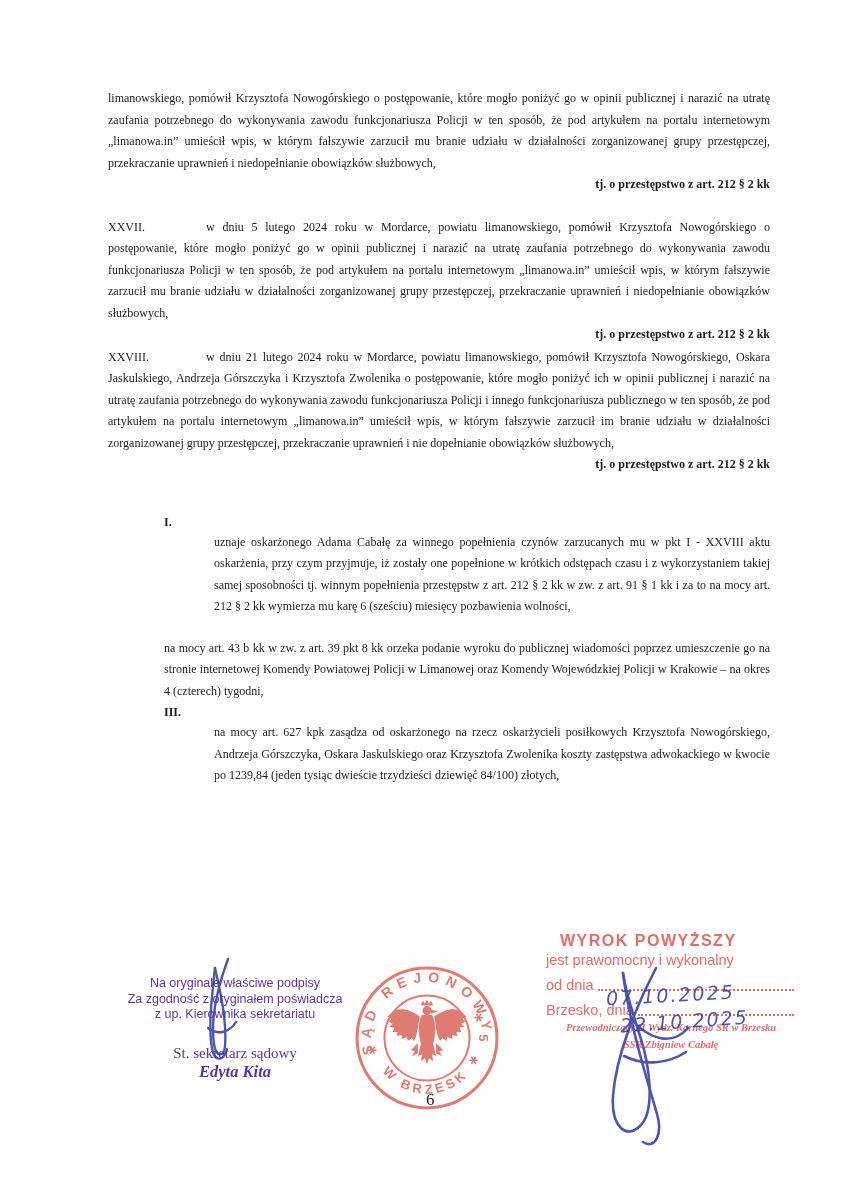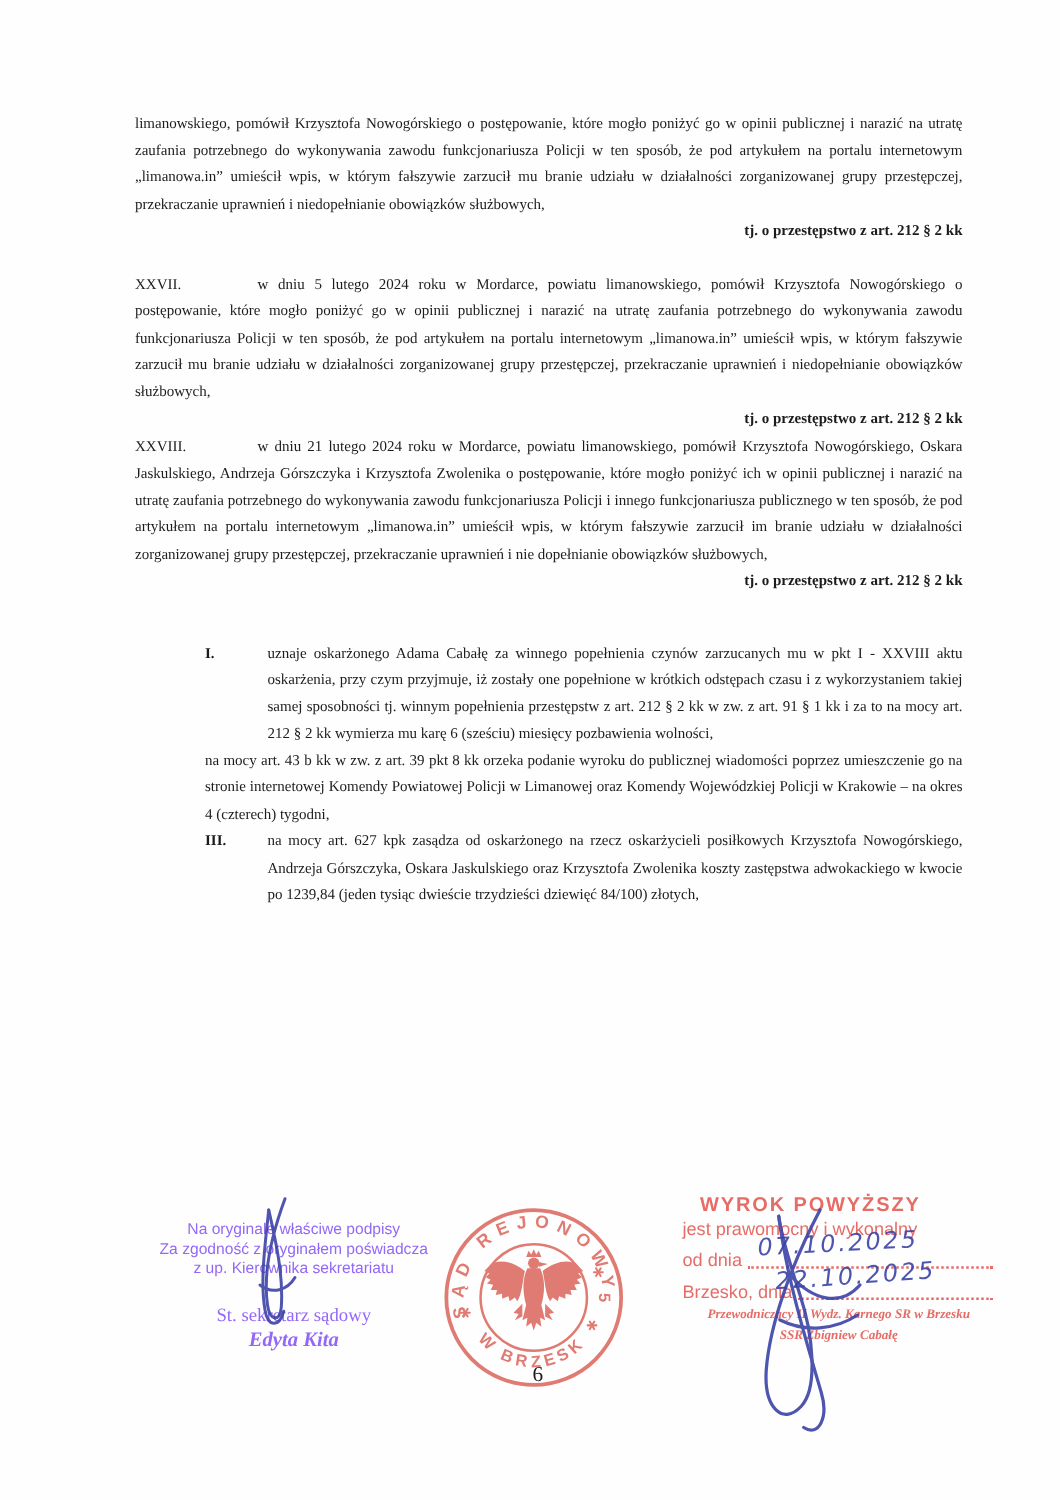--- a/index.html
+++ b/index.html
@@ -10,33 +10,33 @@
   
   .body-text { position:absolute; left:108px; top:88px; width:662px; font-size:12px; line-height:21.5px; }
   .para { margin:0; text-align:justify; }
   .plabel { display:inline-block; width:98px; }
   .tj { margin:0 0 0 74px; font-weight:bold;text-align:right; }
   .gap-a { margin-top:21px; }
   .gap-b { margin-top:1px; }
   .verdict { margin-top:36px; margin-left:56px; }
   .vrow { display:flex; }
   .vlabel { flex:none; width:50px; font-weight:bold; }
-  .vtext { flex:1; text-align:justify; }
+  .vtext { flex:1; text-align:justify;margin-top:20px; }
   
   .stamp-cert {
     position:absolute; left:116px; top:976px; width:238px; text-align:center;
-    color:#8b5cf6; opacity:.92;
+    color:#4c1d95; opacity:.92;
   }
   .stamp-cert .sans { font-family:"Liberation Sans", sans-serif; font-size:12.5px; line-height:15.5px; }
   .stamp-cert .serif-line { font-size:15px; line-height:17px; margin-top:22px; }
   .stamp-cert .name { font-size:16.5px; font-style:italic; font-weight:bold; line-height:19px; }
   .seal-svg { position:absolute; left:351px; top:962px; width:152px; height:152px; opacity:.88; }
   .pagenum { position:absolute; left:426px; top:1090px; font-size:17px; }
   .stamp-force {
-    position:absolute; left:546px; top:956px; width:250px; color:#e4625c; opacity:.93;
+    position:absolute; left:546px; top:932px; width:250px; color:#e4625c; opacity:.93;
     font-family:"Liberation Sans", sans-serif;
   }
   .stamp-force .t1 { font-size:16px; font-weight:bold; letter-spacing:1.5px; margin-left:14px; }
   .stamp-force .t2 { font-size:14.5px; margin-top:2px; }
   .dotrow { display:flex; align-items:flex-end; font-size:14.5px; margin-top:6px; height:19px; }
   .dotrow .leader { flex:1; border-bottom:2px dotted #e4625c; margin:0 2px 2px 4px; }
   .stamp-force .small {
     font-family:"Liberation Serif", serif; font-style:italic; font-weight:bold;
     font-size:10.5px; line-height:12.5px; text-align:center; margin-top:4px;
   }

